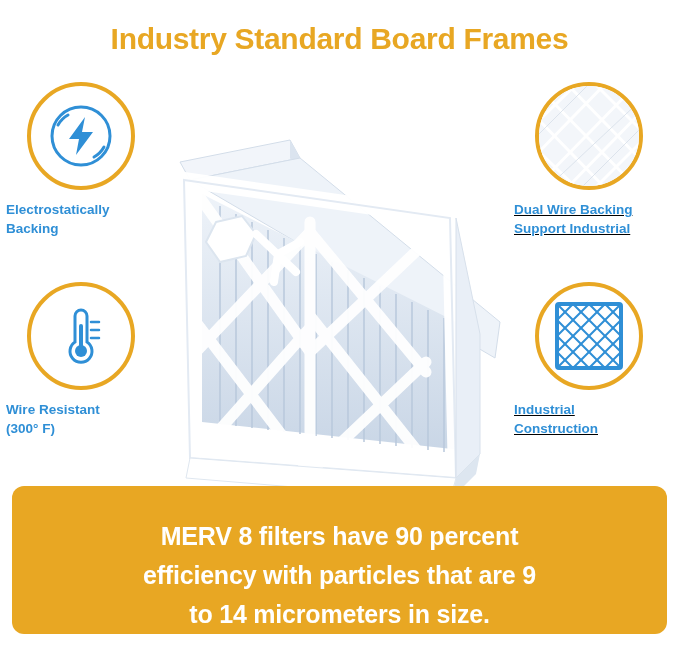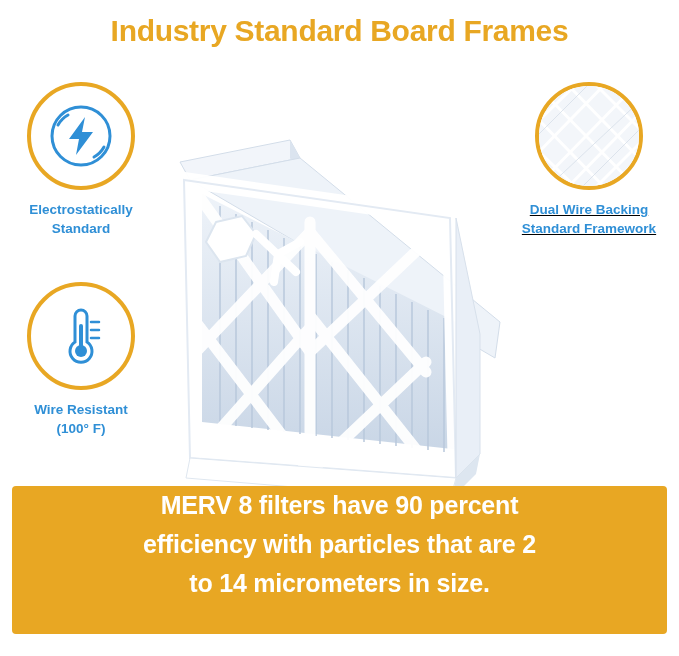--- a/index.html
+++ b/index.html
@@ -11,21 +11,21 @@
     width: 679px;
     height: 656px;
     font-family: "Liberation Sans", sans-serif;
     overflow: hidden;
     position: relative;
   }
 
   
   #infographic-title {
     position: absolute;
-    top: 10px;
+    top: 18px;
     left: 0;
     width: 679px;
     text-align: center;
     font-size: 30px;
     font-weight: bold;
     color: #E8A723;
     letter-spacing: -0.3px;
     line-height: 42px;
     white-space: nowrap;
   }
@@ -35,21 +35,21 @@
     position: absolute;
     top: 60px;
     left: 0;
     width: 679px;
     height: 420px;
   }
 
   .feature {
     position: absolute;
     width: 150px;
-    text-align: center;
+    text-align: left;
   }
   .feature-left  { left: 6px; }
   .feature-right { left: 514px; text-decoration: underline; }
 
   .feature-row-1 { top: 22px; }
   .feature-row-2 { top: 222px; }
 
   .badge {
     width: 108px;
     height: 108px;
@@ -84,23 +84,23 @@
   }
 
   
   #bottom-banner {
     position: absolute;
     left: 12px;
     top: 486px;
     width: 655px;
     height: 148px;
     background: #E8A723;
-    border-radius: 4px;
+    border-radius: 12px;
     display: flex;
-    align-items: flex-start;
+    align-items: flex-end;
     justify-content: center;
   }
   #banner-text {
     color: #ffffff;
     font-size: 25px;
     font-weight: bold;
     text-align: center;
     line-height: 39px;
     padding: 0 20px;
     letter-spacing: -0.2px;
@@ -183,68 +183,85 @@
         <svg width="66" height="66" viewBox="0 0 66 66" xmlns="http://www.w3.org/2000/svg">
           <circle cx="33" cy="33" r="29" fill="none" stroke="#2f8fd6" stroke-width="3"></circle>
           <path d="M37 14 L21 36 L31 36 L28 52 L45 29 L34 29 Z" fill="#2f8fd6"></path>
           <path d="M10 22 A26 26 0 0 1 20 12" fill="none" stroke="#2f8fd6" stroke-width="3" stroke-linecap="round"></path>
           <path d="M56 44 A26 26 0 0 1 46 54" fill="none" stroke="#2f8fd6" stroke-width="3" stroke-linecap="round"></path>
         </svg>
       </span>
     </div>
     <div class="feature-label">
       <span>Electrostatically</span>
-      <span class="sub">Standard</span>
+      <span class="sub">Backing</span>
     </div>
   </div>
 
   <div class="feature feature-right feature-row-1">
     <div class="badge">
       <span>
         <svg width="104" height="104" viewBox="0 0 104 104" xmlns="http://www.w3.org/2000/svg">
           <rect x="0" y="0" width="104" height="104" fill="#f3f6fa"></rect>
           <g stroke="#ffffff" stroke-width="3" fill="none" opacity="0.95">
             <path d="M-10 20 L30 -10 M-10 48 L50 -10 M-6 76 L74 -6 M6 96 L96 4 M30 104 L104 28 M56 106 L106 56 M82 108 L110 80"></path>
             <path d="M-10 84 L30 114 M-10 56 L50 114 M-6 28 L74 110 M6 8 L96 100 M30 0 L104 76 M56 -2 L106 48 M82 -4 L110 24"></path>
           </g>
           <g stroke="#d6dfe9" stroke-width="1" fill="none" opacity="0.8">
             <path d="M-10 34 L40 -10 M-10 62 L62 -10 M10 104 L104 16 M44 104 L104 44"></path>
           </g>
         </svg>
       </span>
     </div>
     <div class="feature-label">
       <span>Dual Wire Backing</span>
-      <span class="sub">Standard Framework</span>
+      <span class="sub">Support Industrial</span>
     </div>
   </div>
 
   <div class="feature feature-left feature-row-2">
     <div class="badge">
       <span>
         <svg width="64" height="64" viewBox="0 0 64 64" xmlns="http://www.w3.org/2000/svg">
           <path d="M26 12 a6 6 0 0 1 12 0 v26 a11 11 0 1 1 -12 0 Z" fill="none" stroke="#2f8fd6" stroke-width="3"></path>
           <circle cx="32" cy="47" r="6" fill="#2f8fd6"></circle>
           <rect x="30" y="20" width="4" height="24" rx="2" fill="#2f8fd6"></rect>
           <g stroke="#2f8fd6" stroke-width="2.5" stroke-linecap="round">
             <line x1="42" y1="18" x2="50" y2="18"></line>
             <line x1="42" y1="26" x2="50" y2="26"></line>
             <line x1="42" y1="34" x2="50" y2="34"></line>
           </g>
         </svg>
       </span>
     </div>
     <div class="feature-label">
       <span>Wire Resistant</span>
-      <span class="sub">(100° F)</span>
-    </div>
-  </div>
-
+      <span class="sub">(300° F)</span>
+    </div>
+  </div>
+
+  <div class="feature feature-right feature-row-2">
+    <div class="badge">
+      <span>
+        <svg width="72" height="72" viewBox="0 0 72 72" xmlns="http://www.w3.org/2000/svg">
+          <rect x="4" y="4" width="64" height="64" rx="2" fill="none" stroke="#2f8fd6" stroke-width="4"></rect>
+          <g stroke="#2f8fd6" stroke-width="2" fill="none">
+            <path d="M4 20 L20 4 M4 36 L36 4 M4 52 L52 4 M4 68 L68 4 M20 68 L68 20 M36 68 L68 36 M52 68 L68 52"></path>
+            <path d="M4 20 L52 68 M4 36 L36 68 M4 52 L20 68 M4 4 L68 68 M20 4 L68 52 M36 4 L68 36 M52 4 L68 20"></path>
+          </g>
+        </svg>
+      </span>
+    </div>
+    <div class="feature-label">
+      <span>Industrial</span>
+      <span class="sub">Construction</span>
+    </div>
+  </div>
 
 </div>
 
 <div id="bottom-banner">
   <div id="banner-text">
     <span>MERV 8 filters have 90 percent</span><br>
-    <span>efficiency with particles that are 2</span><br>
+    <span>efficiency with particles that are 9</span><br>
     <span>to 14 micrometers in size.</span>
   </div>
 </div>
 
 </body></html>

